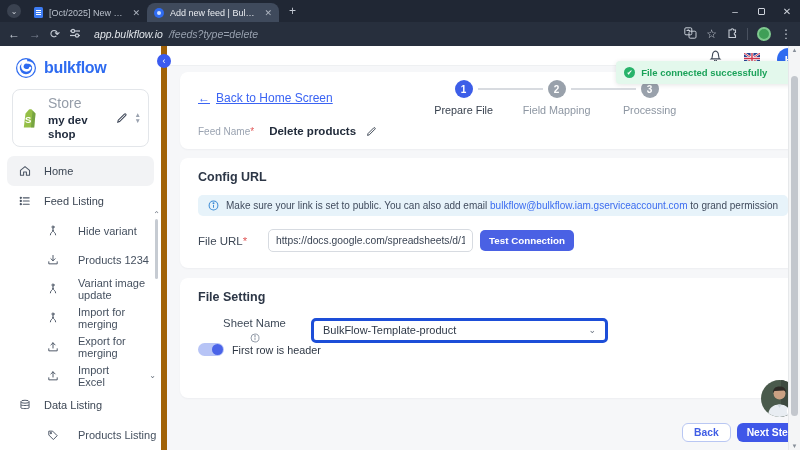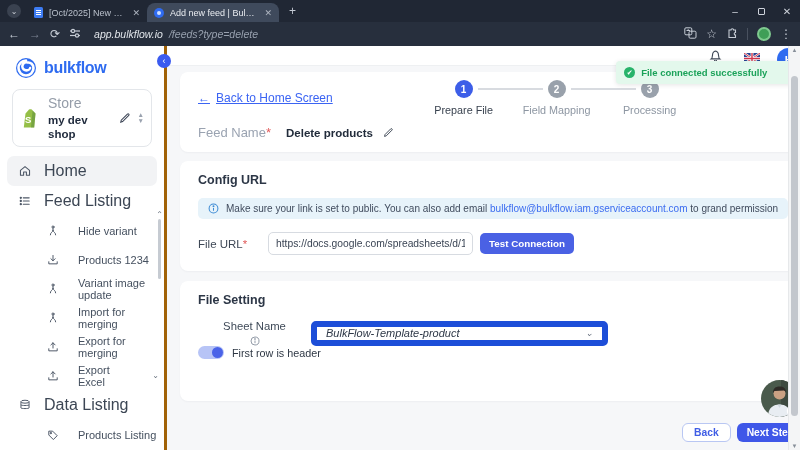--- a/index.html
+++ b/index.html
@@ -31,33 +31,33 @@
   .urlbox { flex:1; display:flex; align-items:center; gap:6px; margin-left:4px; font-size:10.5px;font-style:italic; }
   .url-domain { color:#e1e5ea; }
   .url-path { color:#98a1af; }
   .nav-right { display:flex; align-items:center; gap:9px; }
   .sep { width:1px; height:12px; background:#49515f; }
   .profile-dot { width:14px; height:14px; border-radius:50%; background:#3f9e57; border:2px solid #7fc98f; }
 
   
   .app { position:relative; height:404px; display:flex; background:#f6f7f9; }
 
-  .sidebar { width:167px; background:#fff; border-right:3px solid #a16207; position:relative; flex:none; }
+  .sidebar { width:167px; background:#fff; border-right:6px solid #a16207; position:relative; flex:none; }
   .logo-row { display:flex; align-items:center; gap:7px; padding:11px 0 9px 15px; }
   .logo-text { font-size:16px; font-weight:800; color:#2e6bf0; letter-spacing:-0.3px; }
   .store-card { margin:1px 12px 9px 12px; border:1px solid #e3e6ea; border-radius:8px; padding:5px 7px;
     display:flex; align-items:center; gap:7px; }
   .store-info { flex:1; line-height:1.25; }
   .store-label { font-size:14px; color:#959da9; }
   .store-name { font-size:11.5px; font-weight:700; color:#1f2a3c; }
   .store-icons { display:flex; align-items:center; gap:7px; }
   .unfold { display:flex; flex-direction:column; color:#9aa2af; font-size:6.5px; line-height:0.9; }
 
   .nav-item { height:30px; display:flex; align-items:center; gap:12px; padding-left:18px;
-    font-size:16px; color:#3c4654; }
+    font-size:11px; color:#3c4654; }
   .nav-item.active { margin:0 7px; padding-left:11px; background:#f2f3f5; border-radius:7px; }
   .sub-list { position:relative; }
   .sub-item { height:29px; display:flex; align-items:center; gap:18px; padding-left:46px;
     font-size:11px; color:#45505f; }
   .sub-item .caret-dn { margin-left:auto; margin-right:5px; color:#6b7480; font-size:8px; }
   .mini-bar { position:absolute; right:3px; top:3px; width:3px; height:60px; background:#c6cbd2; border-radius:2px; }
   .caret-up { position:absolute; right:1px; top:-6px; color:#6b7480; font-size:8px; }
   .icon14 { width:14px; height:14px; flex:none; color:#4d5766; }
   .collapse-btn { position:absolute; left:157px; top:8px; width:14px; height:14px; border-radius:50%;
     background:#3b5bf0; color:#fff; font-size:9px; display:flex; align-items:center; justify-content:center; z-index:6; }
@@ -84,21 +84,21 @@
   .stepper { margin-left:auto; margin-right:92px; display:flex; }
   .step { width:93px; text-align:center; position:relative; }
   .step .dot { width:18px; height:18px; border-radius:50%; background:#99a1ab; color:#fff; font-size:10px;
     font-weight:600; display:flex; align-items:center; justify-content:center; margin:0 auto; position:relative; z-index:1; }
   .step.active .dot { background:#3d5ee8; }
   .step:not(:first-child)::before { content:""; position:absolute; top:8px; left:calc(-50% + 14px);
     width:calc(100% - 28px); height:2px; background:#d8dbe0; }
   .step .slabel { margin-top:6px; font-size:10.8px; color:#8d96a2; }
   .step.active .slabel { color:#39424f; font-weight:500; }
   .feedname-row { margin-top:9px; display:flex; align-items:center; }
-  .fn-label { font-size:13px; color:#9aa3b1; }
+  .fn-label { font-size:10px; color:#9aa3b1; }
   .req { color:#e25c5c; }
   .fn-value { font-size:11.5px; font-weight:700; color:#222c3b; margin-left:15px; }
   .fn-edit { margin-left:10px; color:#3c4553; }
 
   .card2 { margin-top:9px; padding:12px 18px 16px; }
   .card-title { font-size:12.5px; font-weight:700; color:#2c3646; }
   .banner { margin-top:11px; background:#e7f3fa; border-radius:5px; padding:5px 10px; display:flex;
     align-items:center; gap:7px; font-size:10px; color:#414c5e; white-space:nowrap; overflow:hidden; }
   .banner a { color:#3b6cf0; text-decoration:none; }
   .info-ic { color:#3d8bd4; flex:none; }
@@ -106,22 +106,22 @@
   .fu-label { width:70px; font-size:11.5px; color:#3e4856; }
   .fu-input { width:205px; height:23px; border:1px solid #d7dbe1; border-radius:5px; padding:0 7px;
     font-size:10.3px; color:#3a4454; font-family:"Liberation Sans", sans-serif; }
   .test-btn { margin-left:7px; background:#4a61e4; color:#fff; border:none; border-radius:5px;
     font-size:9.8px; font-weight:600; padding:5px 9px; }
 
   .card3 { margin-top:10px; padding:12px 18px 20px; min-height:120px; }
   .sheet-row { margin-top:13px; display:flex; align-items:center; }
   .sheet-label { width:113px; font-size:11.3px; color:#3f4a58; display:flex; align-items:center; gap:4px;flex-direction:column; }
   .info-gray { color:#8b94a1; }
-  .select { width:297px; height:25px; border:6px solid #1d4ed8; border-radius:5px; display:flex;
-    align-items:center; padding:0 9px; font-size:11px; color:#2e3847;font-style:italic; }
+  .select { width:297px; height:25px; border:3px solid #1d4ed8; border-radius:5px; display:flex;
+    align-items:center; padding:0 9px; font-size:11px; color:#2e3847; }
   .select .chev { margin-left:auto; color:#6a7380; font-size:9px; }
   .toggle-row { display:flex; align-items:center; gap:8px; }
   .toggle { width:26px; height:13px; border-radius:7px; background:#b7c4f6; position:relative; }
   .toggle .knob { position:absolute; right:1px; top:1px; width:11px; height:11px; border-radius:50%; background:#4a63e8; }
   .toggle-label { font-size:10.8px; color:#2f3845; }
 
   .footer { height:35px; display:flex; align-items:center; justify-content:flex-end; gap:6px; padding-right:16px; }
   .btn-back { background:#fff; border:1px solid #b9c7f3; color:#3f5de5; font-size:10.3px; font-weight:600;
     border-radius:6px; padding:3px 11px; }
   .btn-next { background:#3f57e8; border:none; color:#fff; font-size:10.3px; font-weight:600;
@@ -283,21 +283,21 @@
         <div class="sub-item">
           <svg class="icon14" viewBox="0 0 20 20" fill="none" stroke="currentColor" stroke-width="1.4" stroke-linecap="round" stroke-linejoin="round">
             <path d="M10 11.5 V4 M7 7 L10 4 L13 7 M4 12.5 V15.5 H16 V12.5"></path>
           </svg>
           <span>Export for merging</span>
         </div>
         <div class="sub-item">
           <svg class="icon14" viewBox="0 0 20 20" fill="none" stroke="currentColor" stroke-width="1.4" stroke-linecap="round" stroke-linejoin="round">
             <path d="M10 11.5 V4 M7 7 L10 4 L13 7 M4 12.5 V15.5 H16 V12.5"></path>
           </svg>
-          <span>Export Excel</span>
+          <span>Import Excel</span>
           <span class="caret-dn">⌄</span>
         </div>
       </div>
 
       <div class="nav-item">
         <svg class="icon14" viewBox="0 0 20 20" fill="none" stroke="currentColor" stroke-width="1.4">
           <ellipse cx="10" cy="5.3" rx="5.8" ry="2.1"></ellipse>
           <path d="M4.2 5.3 V14.2 C4.2 15.4 15.8 15.4 15.8 14.2 V5.3 M4.2 9.8 C4.2 11 15.8 11 15.8 9.8"></path>
         </svg>
         <span>Data Listing</span>

